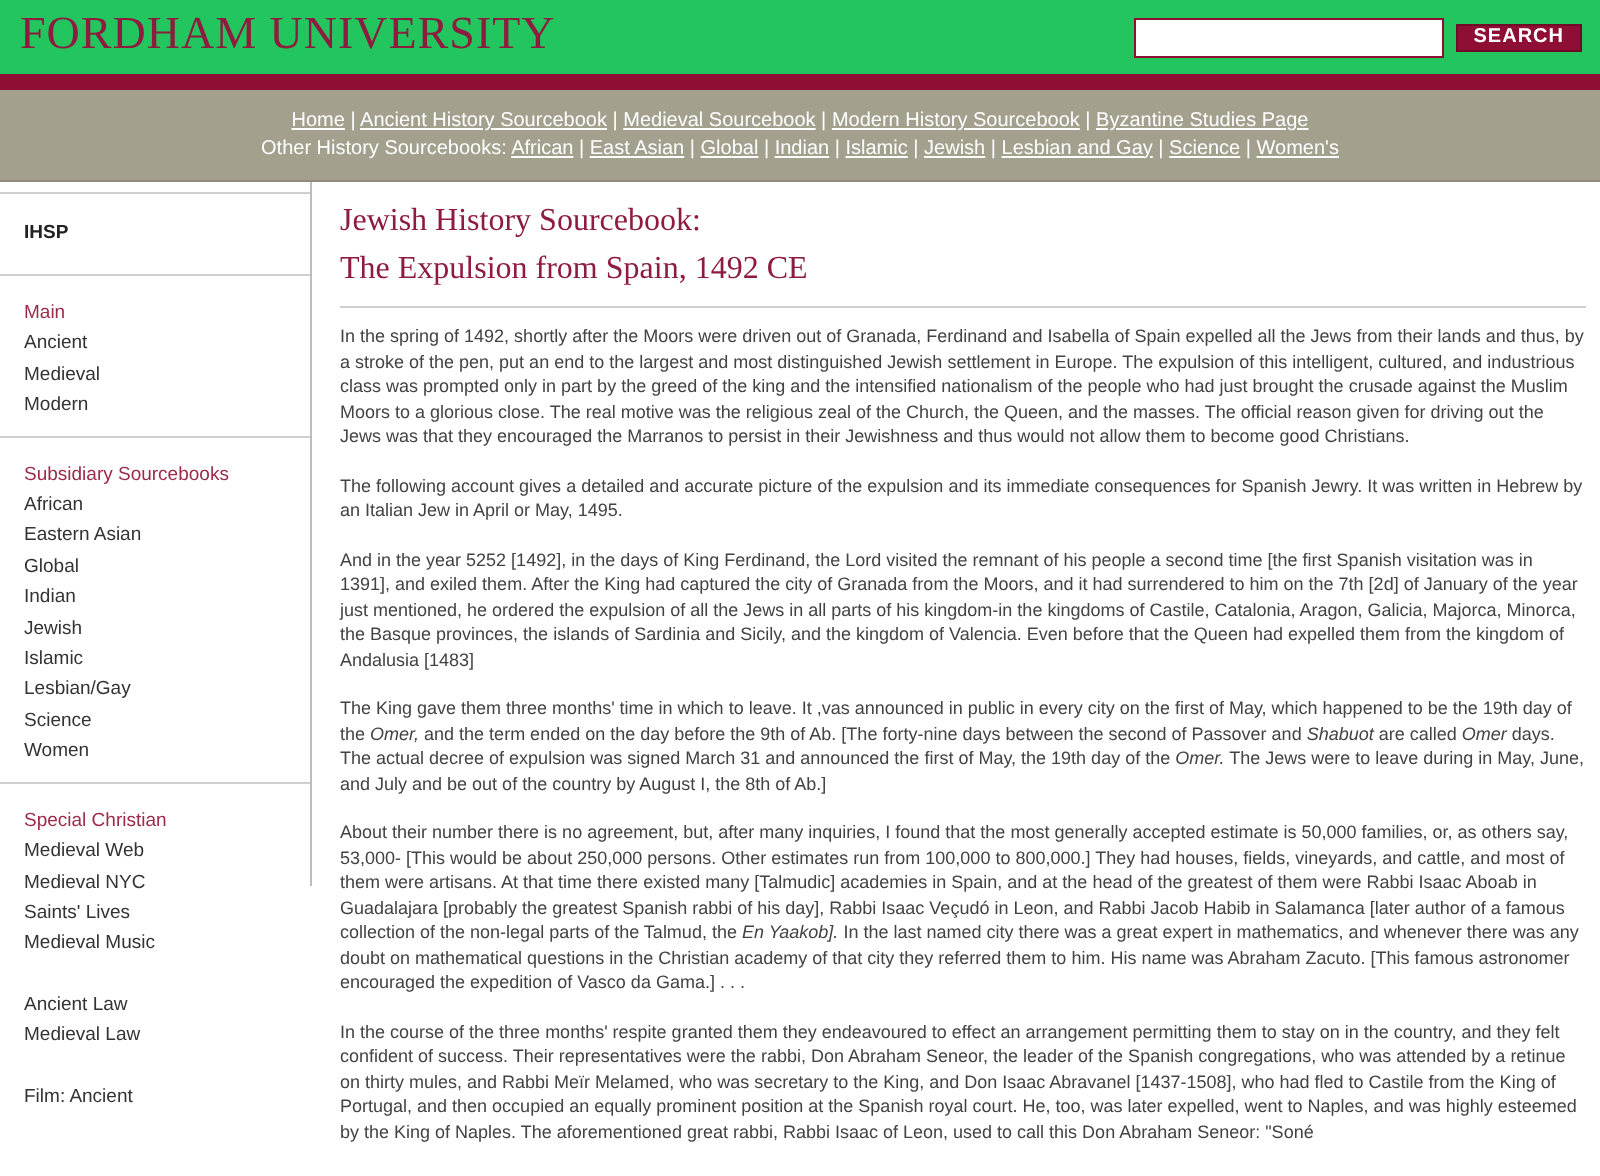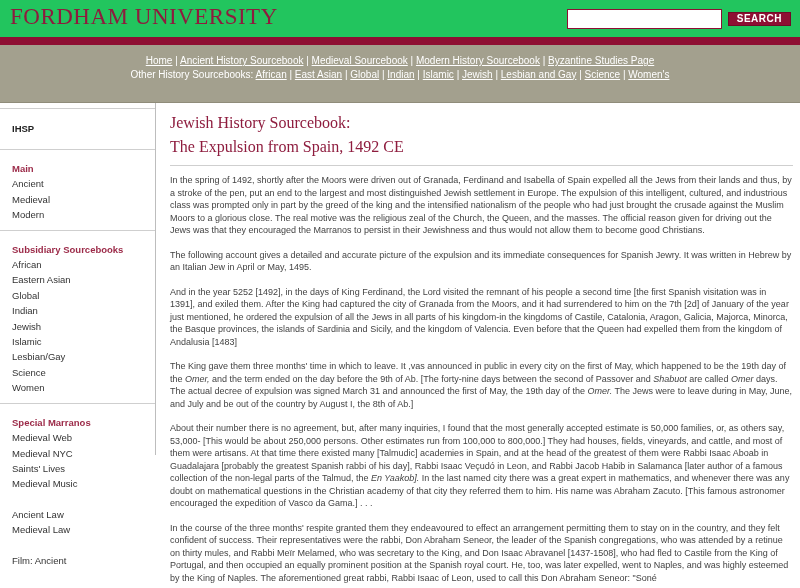--- a/index.html
+++ b/index.html
@@ -32,36 +32,36 @@
     font-size:11px;padding:0 4px;background:#fff;
   }
   .search button{
     height:14px;background:var(--maroon);color:#fff;border:1px solid #700a27;
     font-size:10px;font-weight:bold;letter-spacing:.5px;padding:0 8px;
     font-family:"Liberation Sans",sans-serif;cursor:pointer;
   }
   
   .strip{height:8px;background:var(--maroon);}
   .navbar{
-    height:58px;background:var(--tan);border-bottom:1px solid #8f8c7a;
+    height:46px;background:var(--tan);border-bottom:1px solid #8f8c7a;
     color:#fff;text-align:center;font-size:10px;line-height:13.5px;padding-top:9px;
   }
   .navbar a{color:#fff;text-decoration:underline;}
   .navbar .prefix{color:#fff;text-decoration:none;}
   
   .page{display:flex;height:352px;}
   .sidebar{
     width:156px;flex:0 0 156px;border-right:1px solid var(--divider);
     padding:0 0 0 12px;font-size:9.5px;color:#333;
   }
   .sidebar hr{border:0;border-top:1px solid var(--rule);margin:0 0 0 -12px;}
   .hr-top{margin-top:5px !important;}
   .hr-brand{margin-top:15px !important;}
   .side-brand{font-weight:bold;color:#222;margin-top:14px;font-size:9.5px;}
-  .side-heading{color:var(--side-head);margin-top:11px;line-height:15.4px;cursor:pointer;font-weight:bold;}
+  .side-heading{color:var(--side-head);margin-top:11px;line-height:15.4px;cursor:pointer;}
   .side-item{line-height:15.4px;color:#333;cursor:pointer;}
   .side-gap{height:15px;}
   .side-rule{margin:7px 0 4px -12px !important;}
   
   .content{flex:1;padding:0 7px 0 14px;}
   .page-title{
     font-family:"Liberation Serif",serif;font-weight:normal;
     color:var(--title-maroon);font-size:16px;line-height:23.5px;margin:8px 0 0 0;
   }
   .title-rule{border:0;border-top:1px solid var(--rule);margin:7px 0 0 0;}
@@ -103,21 +103,21 @@
         <div class="side-item">African</div>
         <div class="side-item">Eastern Asian</div>
         <div class="side-item">Global</div>
         <div class="side-item">Indian</div>
         <div class="side-item">Jewish</div>
         <div class="side-item">Islamic</div>
         <div class="side-item">Lesbian/Gay</div>
         <div class="side-item">Science</div>
         <div class="side-item">Women</div>
         <hr class="side-rule">
-        <div class="side-heading">Special Marranos</div>
+        <div class="side-heading">Special Christian</div>
         <div class="side-item">Medieval Web</div>
         <div class="side-item">Medieval NYC</div>
         <div class="side-item">Saints' Lives</div>
         <div class="side-item">Medieval Music</div>
         <div class="side-gap"></div>
         <div class="side-item">Ancient Law</div>
         <div class="side-item">Medieval Law</div>
         <div class="side-gap"></div>
         <div class="side-item">Film: Ancient</div>
       </div>

